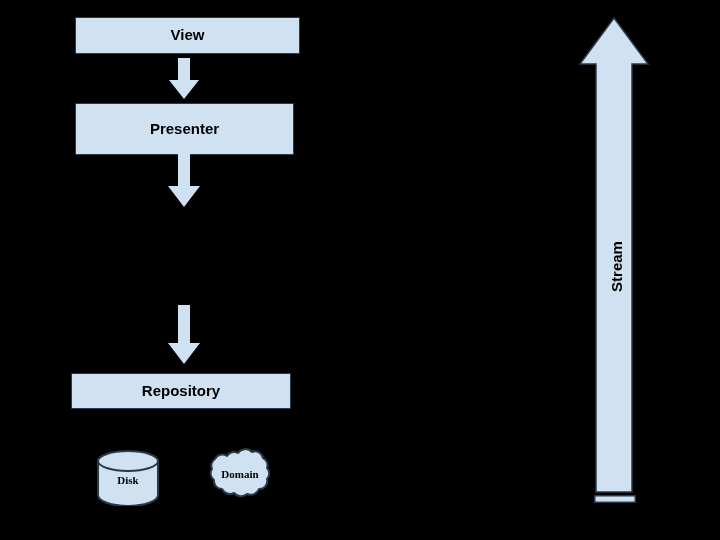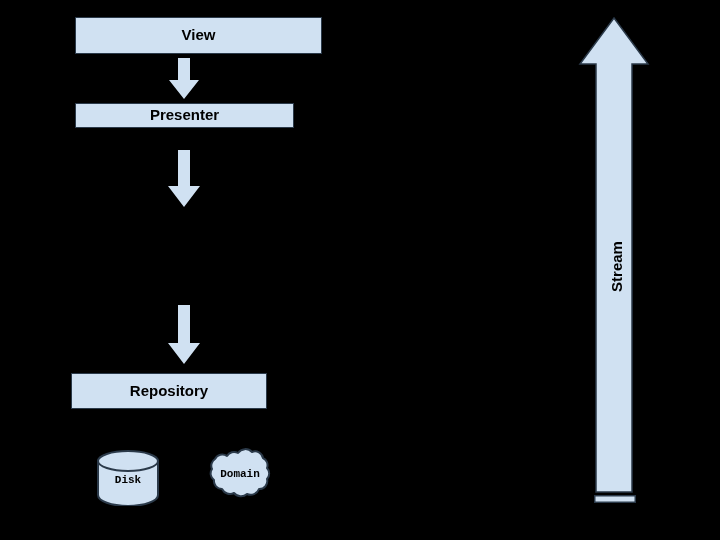--- a/index.html
+++ b/index.html
@@ -55,52 +55,52 @@
     white-space: nowrap;
   }
   .store-icon {
     position: absolute;
   }
   .store-label {
     position: absolute;
     color: #000000;
     font-weight: bold;
     font-size: 11px;
-    font-family: Liberation Mono, monospace;
+    font-family: Liberation Serif, serif;
     white-space: nowrap;
     text-align: center;
   }
 </style>
 </head>
 <body>
 
 <div id="canvas">
 
-  <div class="layer-box" style="left:75px; top:17px; width:247px; height:37px;">
+  <div class="layer-box" style="left:75px; top:17px; width:225px; height:37px;">
     <span class="box-label">View</span>
   </div>
 
   <svg class="flow-arrow" style="left:168px; top:58px;" width="32" height="42" viewBox="0 0 32 42">
     <polygon points="10,0 22,0 22,22 31,22 16,41 1,22 10,22" fill="#d0e1f2" stroke="none"></polygon>
   </svg>
 
-  <div class="layer-box" style="left:75px; top:103px; width:219px; height:25px;">
+  <div class="layer-box" style="left:75px; top:103px; width:219px; height:52px;">
     <span class="box-label">Presenter</span>
   </div>
 
   <svg class="flow-arrow" style="left:167px; top:150px;" width="34" height="58" viewBox="0 0 34 58">
     <polygon points="11,0 23,0 23,36 33,36 17,57 1,36 11,36" fill="#d0e1f2" stroke="none"></polygon>
   </svg>
 
 
   <svg class="flow-arrow" style="left:167px; top:305px;" width="34" height="60" viewBox="0 0 34 60">
     <polygon points="11,0 23,0 23,38 33,38 17,59 1,38 11,38" fill="#d0e1f2" stroke="none"></polygon>
   </svg>
 
-  <div class="layer-box" style="left:71px; top:373px; width:196px; height:36px;">
+  <div class="layer-box" style="left:71px; top:373px; width:220px; height:36px;">
     <span class="box-label">Repository</span>
   </div>
 
   <svg class="store-icon" style="left:96px; top:450px;" width="64" height="56" viewBox="0 0 64 56">
     <path d="M2,11 L2,45 A30,11 0 0 0 62,45 L62,11 Z" fill="#d0e1f2" stroke="#2b3a4a" stroke-width="2"></path>
     <ellipse cx="32" cy="11" rx="30" ry="10" fill="#d0e1f2" stroke="#2b3a4a" stroke-width="2"></ellipse>
   </svg>
   <div class="store-label" style="left:96px; top:474px; width:64px;">Disk</div>
 
   <svg class="store-icon" style="left:205px; top:446px;" width="70" height="60" viewBox="0 0 70 60">

